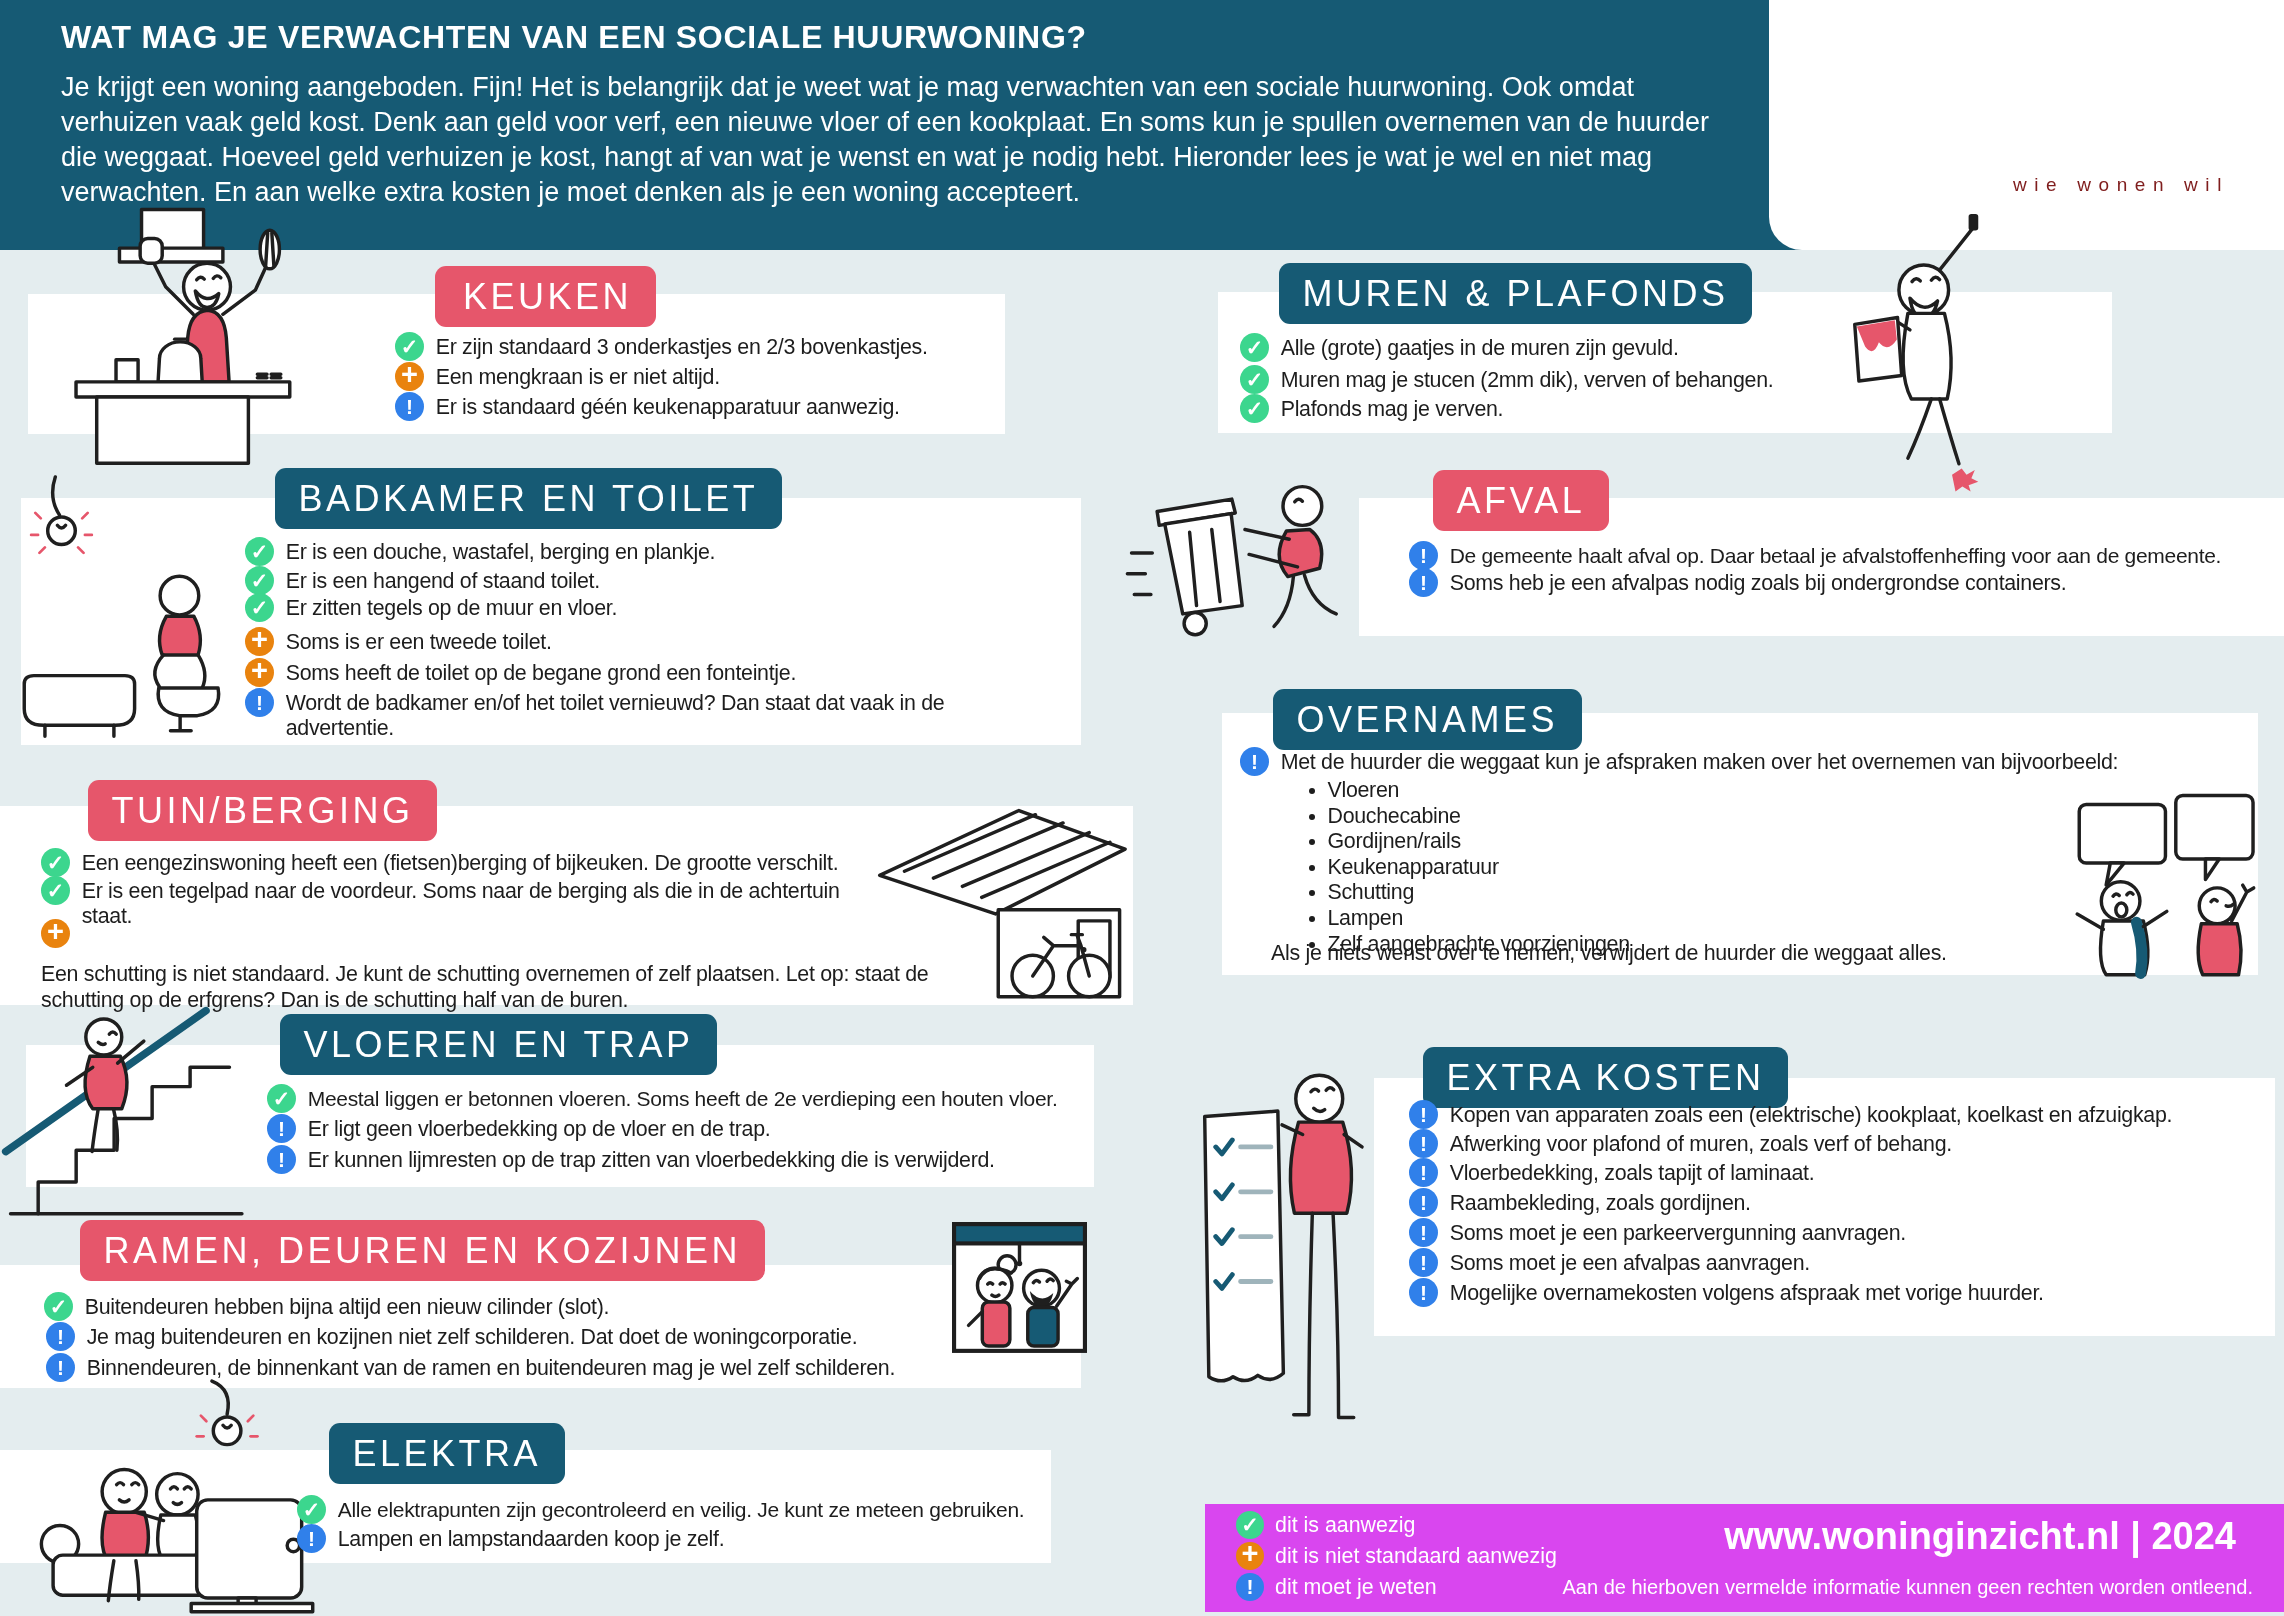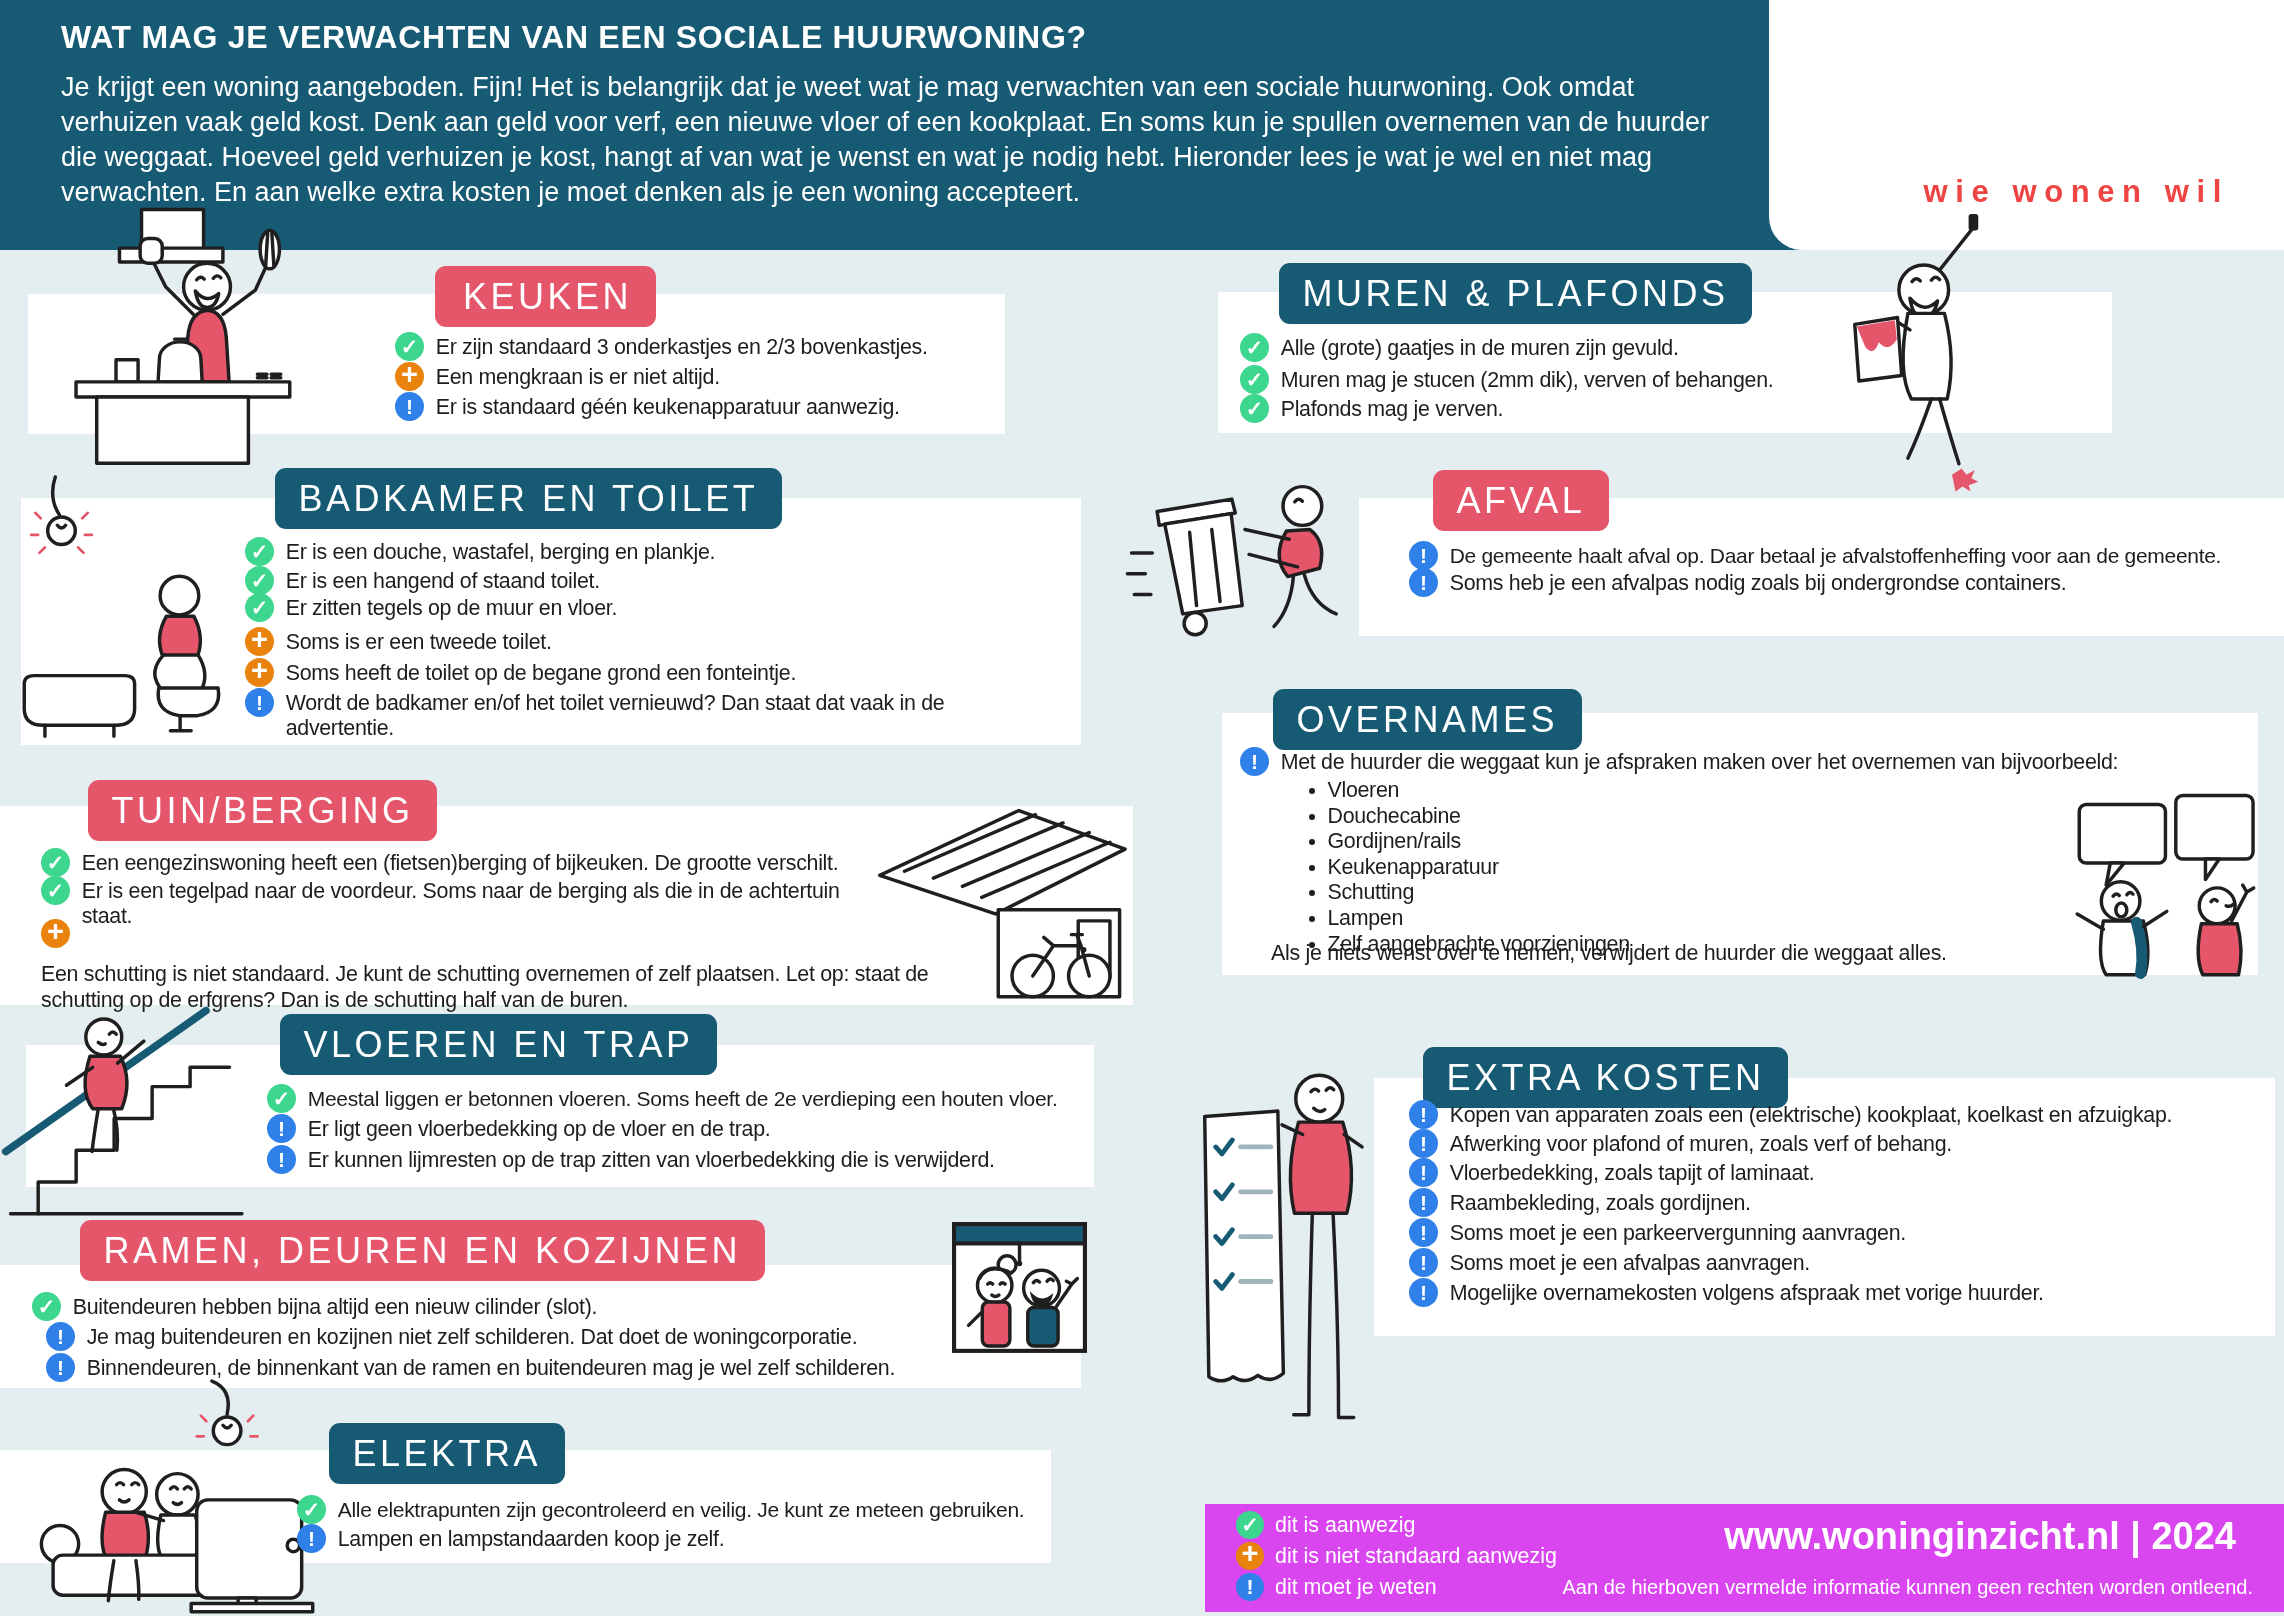--- a/index.html
+++ b/index.html
@@ -3,21 +3,21 @@
 <meta charset="utf-8">
 <style>
   html,body{margin:0;padding:0;background:#ffffff;}
   .page{position:relative;width:2284px;height:1616px;background:#e4edef;overflow:hidden;
         font-family:"Liberation Sans", sans-serif;color:#1d1d1d;}
   
   .header{position:absolute;left:0;top:0;width:2284px;height:250px;background:#165a74;}
   .page-title{position:absolute;left:61px;top:19.3px;font-size:32px;font-weight:800;color:#fff;letter-spacing:0.7px;}
   .intro{position:absolute;left:61px;top:70px;width:1685px;font-size:27px;line-height:1.3;color:#fff;}
   .logo-box{position:absolute;left:1769px;top:0;width:515px;height:250px;background:#fff;border-radius:0 0 0 33px;}
-  .logo-tagline{position:absolute;right:55px;top:174px;font-size:31px;letter-spacing:7.6px;color:#ef4444;font-weight:700;white-space:nowrap;}
+  .logo-tagline{position:absolute;right:55px;top:174px;font-size:19px;letter-spacing:7.6px;color:#7f1d1d;font-weight:400;white-space:nowrap;}
   
   .band{position:absolute;background:#ffffff;}
   .badge{position:absolute;color:#fff;font-size:36px;font-weight:500;letter-spacing:3.5px;
          padding:9.7px 23.5px;border-radius:11px;white-space:nowrap;}
   .badge.red{background:#e6566b;}
   .badge.teal{background:#165a74;}
   
   .row{position:absolute;display:flex;gap:11.7px;align-items:flex-start;}
   .row .t{font-size:21.4px;letter-spacing:-0.3px;line-height:1.18;padding-top:2.8px;}
   .ic{flex:0 0 auto;width:29px;height:29px;border-radius:50%;display:flex;align-items:center;justify-content:center;color:#fff;}
@@ -393,21 +393,21 @@
       <span class="t">Soms moet je een afvalpas aanvragen.</span>
     </div>
     <div class="row" style="left:1409px;top:1278px;width:856px;">
       <span class="ic ic-info"></span>
       <span class="t">Mogelijke overnamekosten volgens afspraak met vorige huurder.</span>
     </div>
   </div>
 
   <div>
     <div class="badge red" style="left:80px;top:1220px;">RAMEN, DEUREN EN KOZIJNEN</div>
-    <div class="row" style="left:32px;top:1292px;width:1008px;text-align:right;">
+    <div class="row" style="left:44px;top:1292px;width:1008px;text-align:right;">
       <span class="ic ic-check"></span>
       <span class="t">Buitendeuren hebben bijna altijd een nieuw cilinder (slot).</span>
     </div>
     <div class="row" style="left:46px;top:1322px;width:1008px;">
       <span class="ic ic-info"></span>
       <span class="t">Je mag buitendeuren en kozijnen niet zelf schilderen. Dat doet de woningcorporatie.</span>
     </div>
     <div class="row" style="left:46px;top:1353px;width:1008px;">
       <span class="ic ic-info"></span>
       <span class="t">Binnendeuren, de binnenkant van de ramen en buitendeuren mag je wel zelf schilderen.</span>

